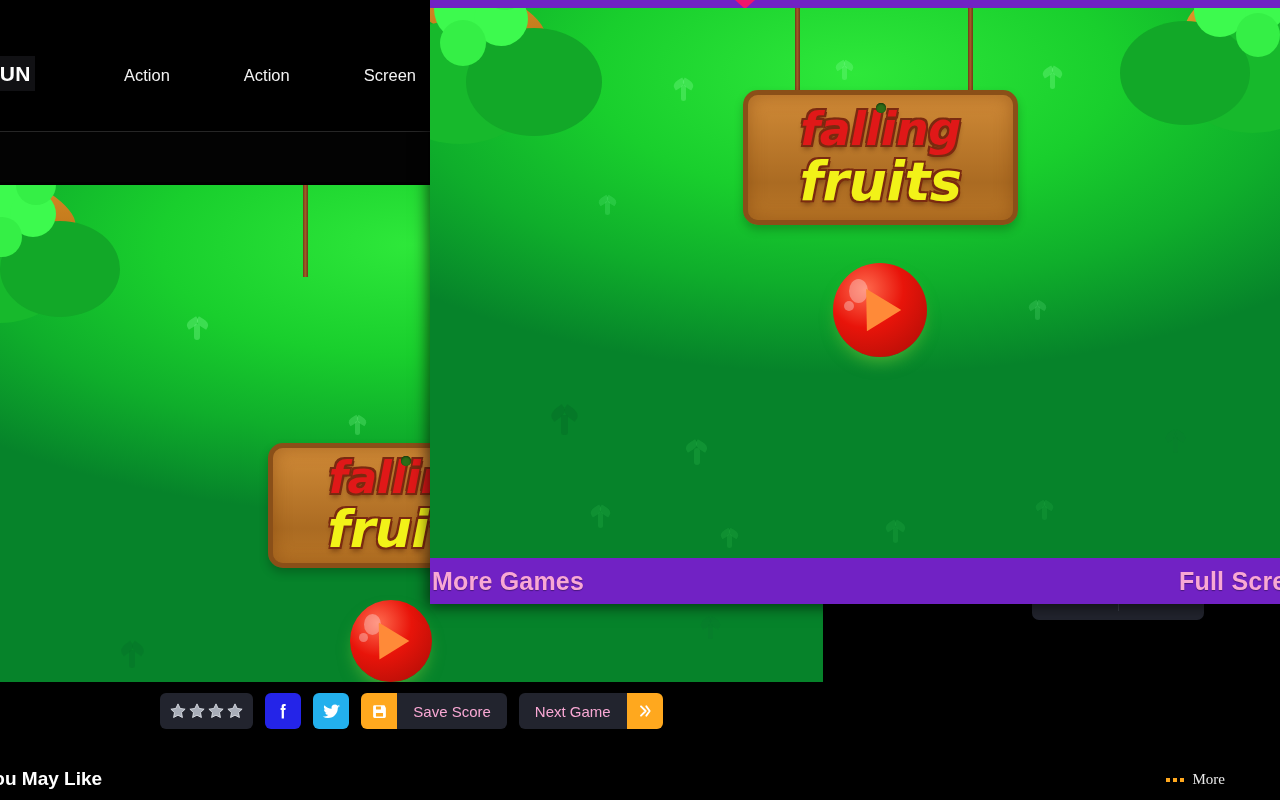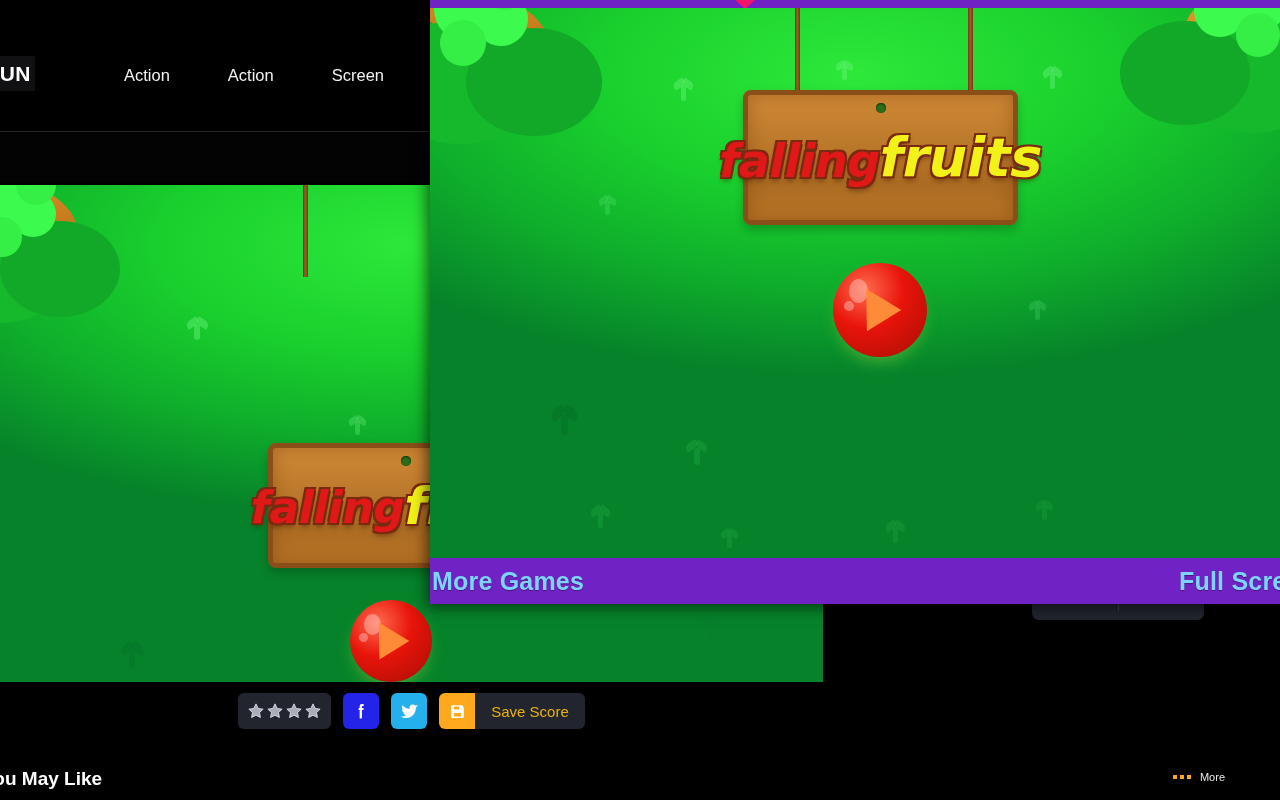--- a/index.html
+++ b/index.html
@@ -41,21 +41,21 @@
     align-items: center;
     justify-content: flex-end;
     padding-right: 4px;
     font-family: "Liberation Sans", sans-serif;
   }
 
   #main-nav {
     position: absolute;
     left: 95px; top: 60px;
     display: flex;
-    gap: 0px;
+    gap: 16px;
   }
   .nav-item {
     color: #f2f2f2;
     font-size: 16.5px;
     padding: 6px 29px;
     white-space: nowrap;
     font-family: "Liberation Sans", sans-serif;
   }
 
   #header-divider {
@@ -125,21 +125,21 @@
   }
   .tb-split .ic {
     width: 36px;
     background: #ffa81e;
     display: flex;
     align-items: center;
     justify-content: center;
   }
   .tb-split .lbl {
     background: #22242e;
-    color: #eab308;
+    color: #f9a8d4;
     font-size: 15px;
     display: flex;
     align-items: center;
     padding: 14px 16px;
     white-space: nowrap;
     font-family: "Liberation Sans", sans-serif;
   }
   .tb-split.rev .ic { order: 2; }
   .tb-split.rev .lbl { order: 1; }
 
@@ -169,22 +169,22 @@
     display: flex;
     gap: 3px;
   }
   #more-dots i {
     width: 4px; height: 4px;
     background: #ffa81e;
     display: block;
   }
   #more-label {
     color: #e8e8e8;
-    font-size: 11px;
-    font-family: Liberation Sans, sans-serif;
+    font-size: 15px;
+    font-family: Liberation Serif, serif;
   }
 
   
   #hidden-widget {
     position: absolute;
     left: 1032px; top: 586px;
     width: 172px; height: 34px;
     background: #22242e;
     border-radius: 7px;
     display: flex;
@@ -232,21 +232,21 @@
     position: absolute;
     left: 0; top: 558px;
     width: 850px; height: 46px;
     background: #7122c4;
     display: flex;
     align-items: center;
     justify-content: space-between;
     padding: 0 2px;
   }
   .purple-link {
-    color: #7dd3fc;
+    color: #f9a8d4;
     font-size: 25px;
     font-weight: bold;
     letter-spacing: 0.2px;
     white-space: nowrap;
     text-shadow: 0 1px 1px rgba(0,0,0,0.35);
     font-family: "Liberation Sans", sans-serif;
   }
   #popup-fullscreen { margin-right: -38px; }
 
   
@@ -279,24 +279,24 @@
     position: absolute;
     width: 5px;
     background: linear-gradient(90deg, #6e3a18, #a45c26 45%, #6e3a18);
     top: 0;
   }
   .sign {
     position: absolute;
     background:
       linear-gradient(180deg, #d08a37 0%, #c07d2e 30%, #ab6b22 70%, #b87526 100%);
     border: 5px solid #8a4f18;
-    border-radius: 8px;
+    border-radius: 15px;
     box-shadow: inset 0 0 18px rgba(120,60,10,0.45), 0 5px 10px rgba(0,0,0,0.22);
     display: flex;
-    flex-direction: row;
+    flex-direction: column;
     align-items: center;
     justify-content: center;
   }
   .sign::before, .sign::after {
     content: "";
     position: absolute;
     width: 10px; height: 10px;
     border-radius: 50%;
     background: #2d6d18;
     box-shadow: inset 0 1px 2px rgba(0,0,0,0.5);
@@ -466,20 +466,28 @@
     <div class="tb-split">
       <div class="ic">
         <svg width="17" height="17" viewBox="0 0 24 24" fill="#fff">
             <path d="M19 3H5a2 2 0 0 0-2 2v14a2 2 0 0 0 2 2h14a2 2 0 0 0 2-2V7zM7 5h7v4H7zm10 14H7v-5h10z"></path>
           </svg>
       </div>
       <div class="lbl">Save Score</div>
     </div>
 
 
+    <div class="tb-split rev">
+      <div class="ic">
+        <svg width="16" height="16" viewBox="0 0 24 24" fill="none" stroke="#fff" stroke-width="2.8" stroke-linecap="round" stroke-linejoin="round">
+            <path d="M6 5l7 7-7 7M14 5l5 7-5 7"></path>
+          </svg>
+      </div>
+      <div class="lbl">Next Game</div>
+    </div>
   </div>
 
   <div id="hidden-widget">
     <span></span>
     <span class="sep"></span>
     <span></span>
   </div>
 
   <div id="suggest-section">
     <div id="suggest-title">es You May Like</div>

